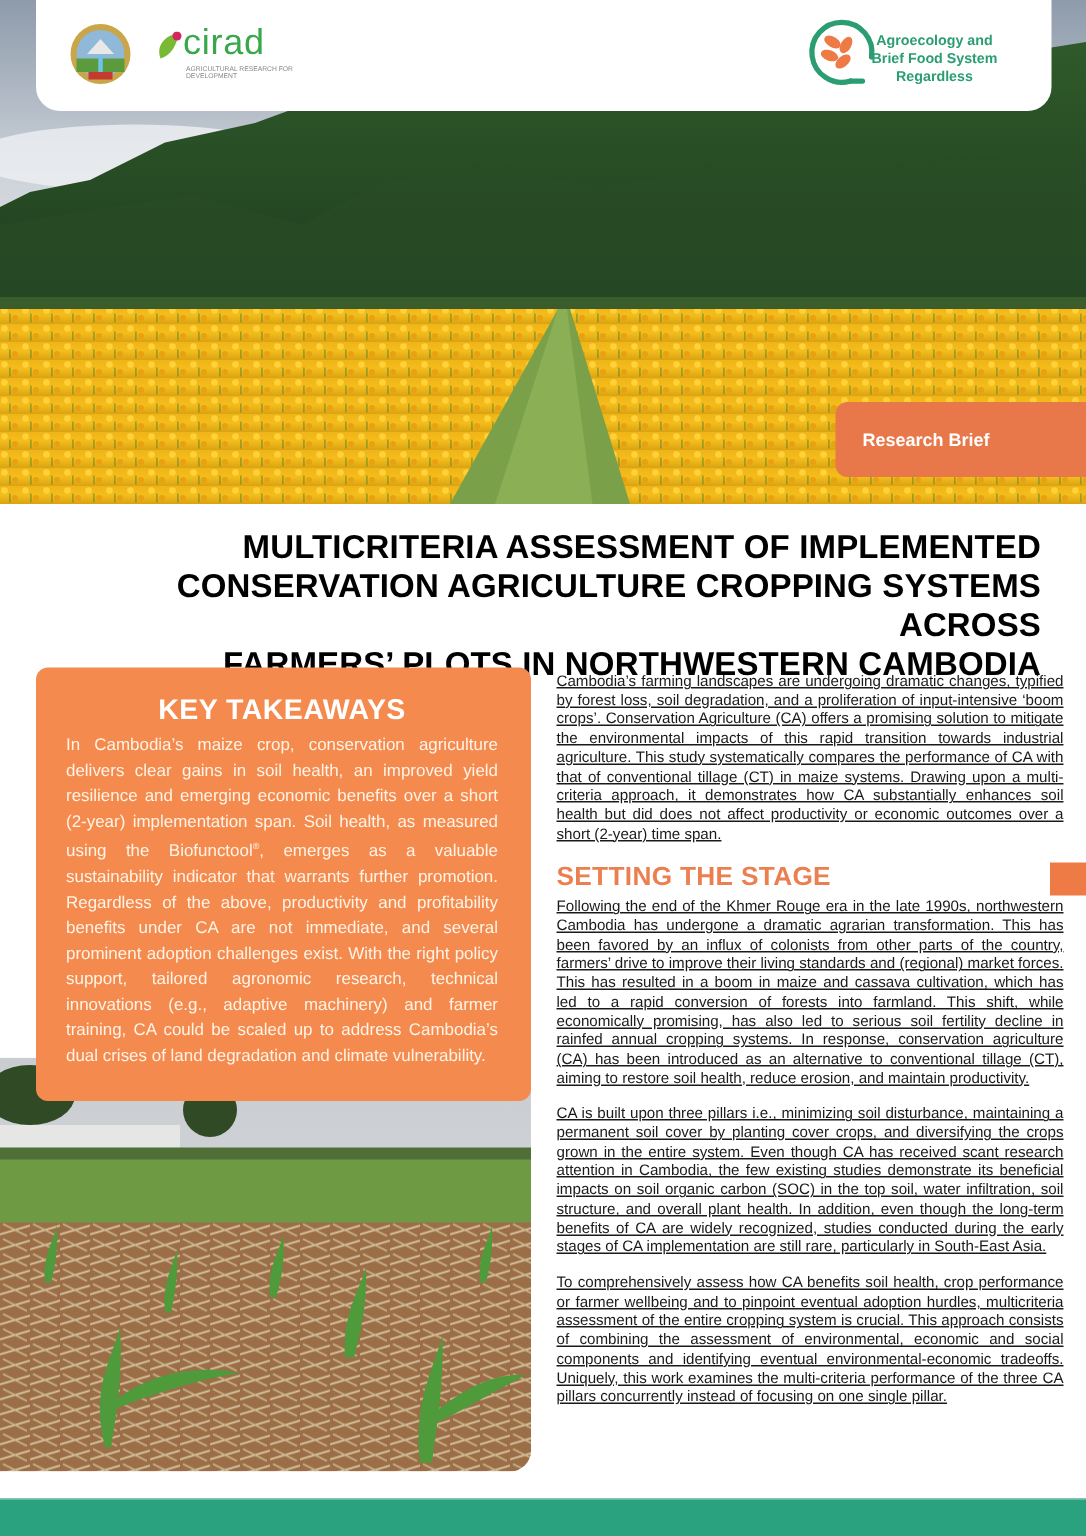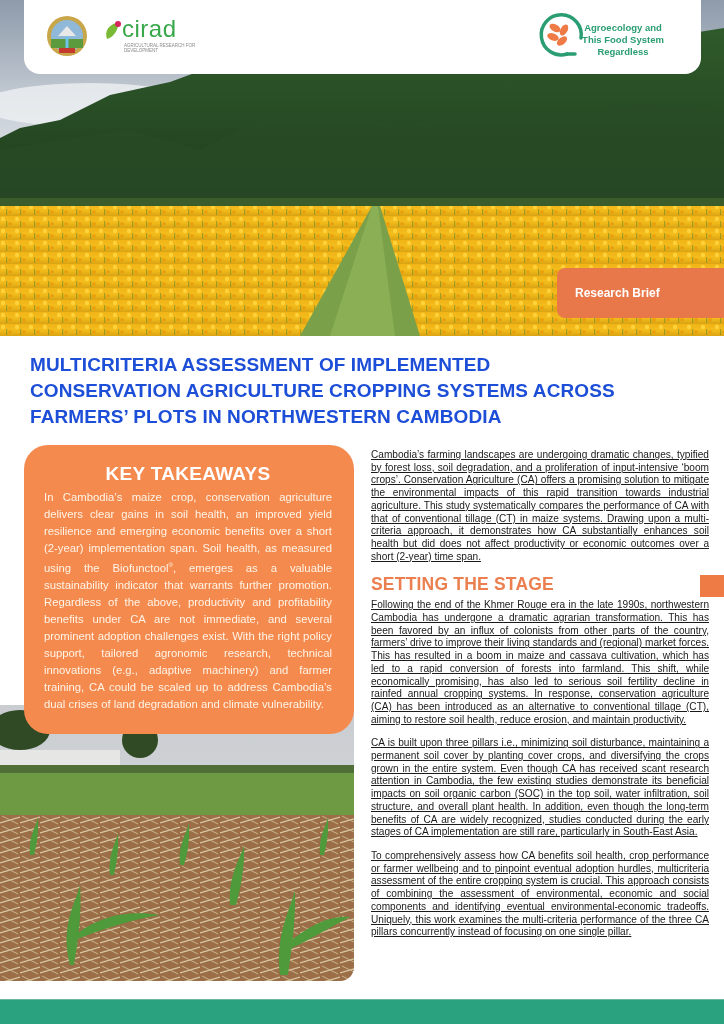--- a/index.html
+++ b/index.html
@@ -32,32 +32,32 @@
   .research-brief {
     position: absolute; left: 557px; top: 268px; width: 167px; height: 50px;
     background: #e8774a; border-radius: 8px 0 0 8px;
     color: #ffffff; font-weight: bold; font-size: 12px;
     padding-left: 18px; line-height: 50px;
   }
 
   
   .main-title {
     position: absolute; left: 30px; top: 352px; width: 664px;
-    text-align: left; color: #1d4ed8; font-weight: bold;
-    font-size: 19px; line-height: 26px; letter-spacing: 0.1px;
+    text-align: right; color: #000000; font-weight: bold;
+    font-size: 22px; line-height: 26px; letter-spacing: 0.1px;
   }
 
   
   .lower-photo {
     position: absolute; left: 0; top: 705px; width: 354px; height: 276px; overflow: hidden;
     border-radius: 0 0 14px 0;
   }
   .takeaways {
     position: absolute; left: 24px; top: 445px; width: 330px; height: 289px;
-    background: #f58a4f; border-radius: 24px;
+    background: #f58a4f; border-radius: 8px;
     padding: 18px 22px 0 20px; color: #fff8f0;
   }
   .takeaways h2 {
     text-align: center; font-size: 19px; font-weight: bold; color: #ffffff;
     margin-bottom: 4px; letter-spacing: 0.3px;
   }
   .takeaways p {
     font-size: 11.3px; line-height: 17px; text-align: justify; color: #fff4e6;
   }
   .takeaways sup { font-size: 6px; }
@@ -151,21 +151,21 @@
   <svg class="aesfst-logo" viewBox="0 0 50 50">
     <path d="M30 44 A20 20 0 1 1 44 28" fill="none" stroke="#2a9d72" stroke-width="3.5" stroke-linecap="round"></path>
     <path d="M30 44 L38 44" stroke="#2a9d72" stroke-width="3.5" stroke-linecap="round"></path>
     <ellipse cx="18" cy="18" rx="6" ry="3.5" transform="rotate(30 18 18)" fill="#ee7a45"></ellipse>
     <ellipse cx="16" cy="27" rx="6" ry="3.5" transform="rotate(20 16 27)" fill="#ee7a45"></ellipse>
     <ellipse cx="27" cy="20" rx="6" ry="3.5" transform="rotate(-60 27 20)" fill="#ee7a45"></ellipse>
     <ellipse cx="25" cy="31" rx="6" ry="3.5" transform="rotate(-40 25 31)" fill="#ee7a45"></ellipse>
   </svg>
   <div class="aesfst-text">
     <div>Agroecology and</div>
-    <div>This Food System</div>
+    <div>Brief Food System</div>
     <div>Regardless</div>
   </div>
 
   <div class="research-brief">Research Brief</div>
 </div>
 
 <h1 class="main-title">
   <div>MULTICRITERIA ASSESSMENT OF IMPLEMENTED</div>
   <div>CONSERVATION AGRICULTURE CROPPING SYSTEMS ACROSS</div>
   <div>FARMERS’ PLOTS IN NORTHWESTERN CAMBODIA</div>

